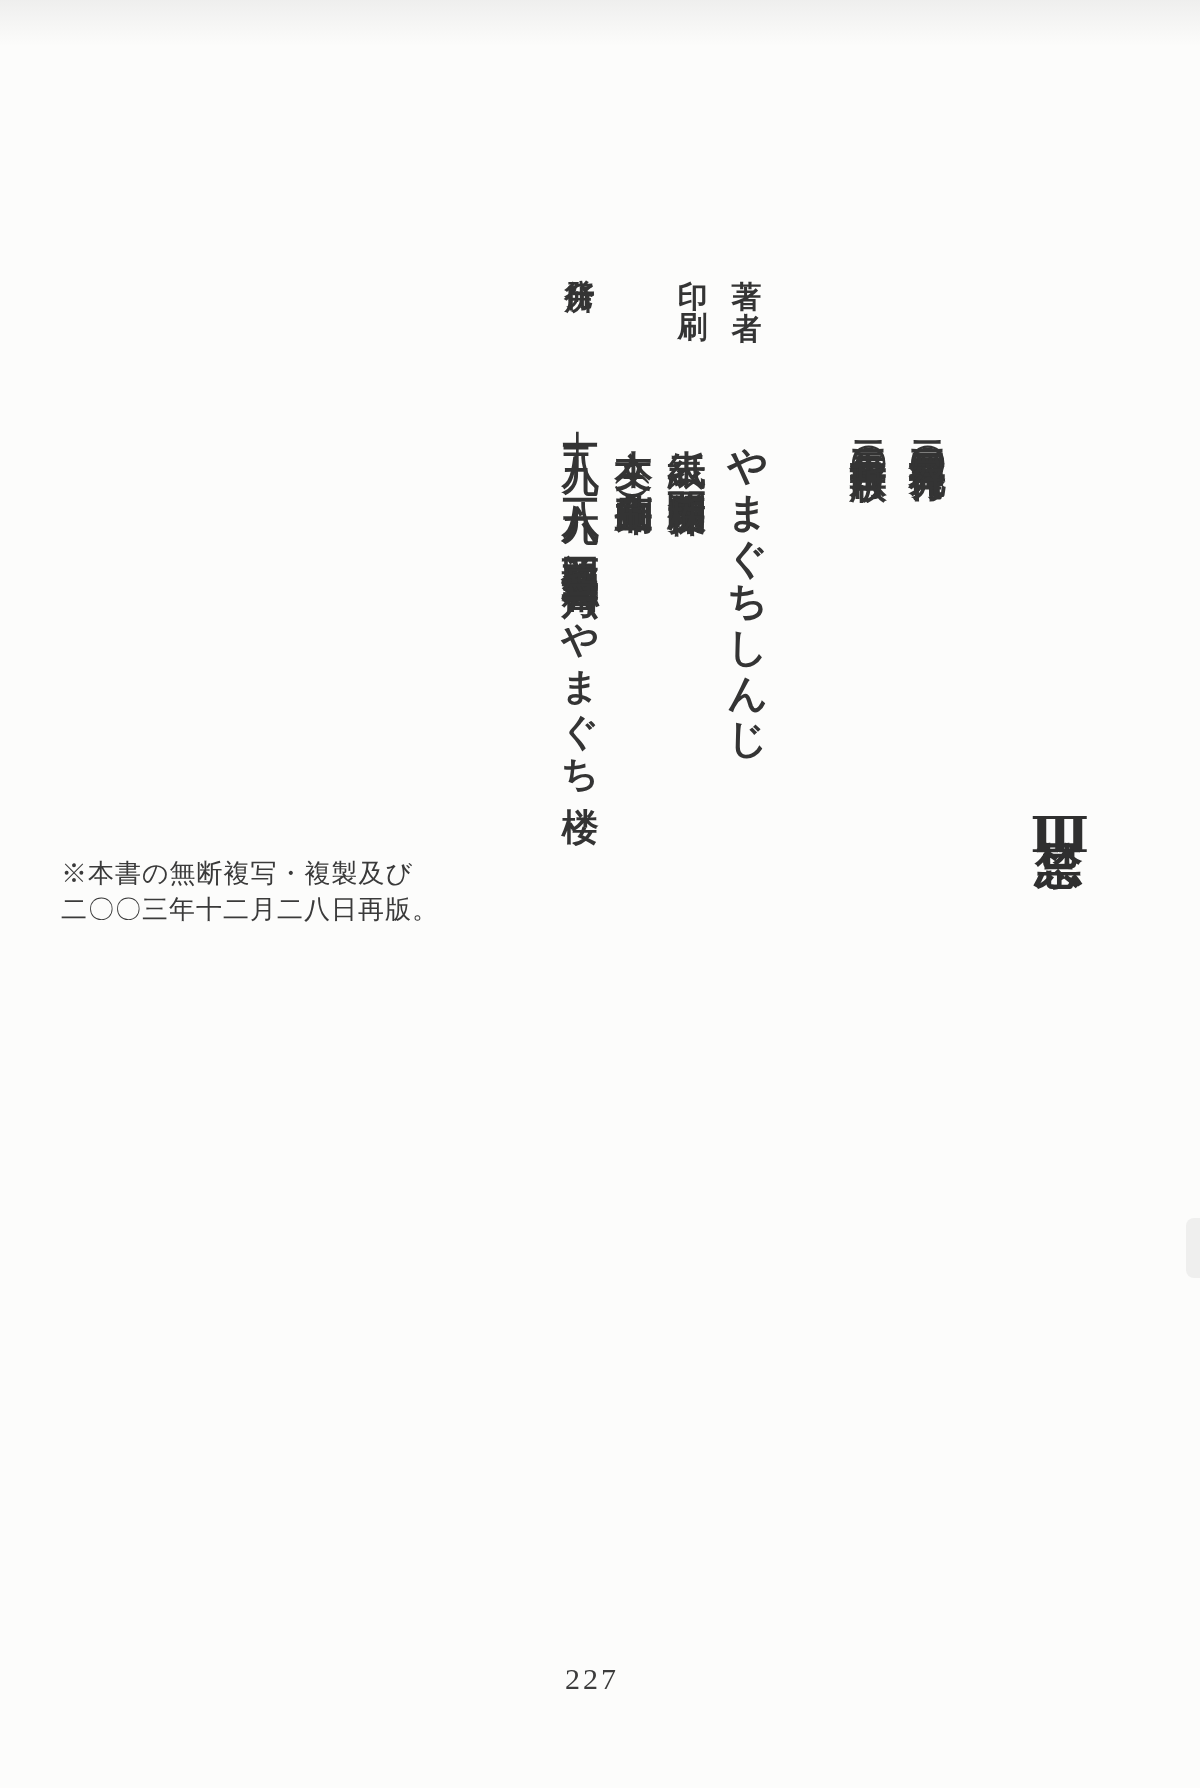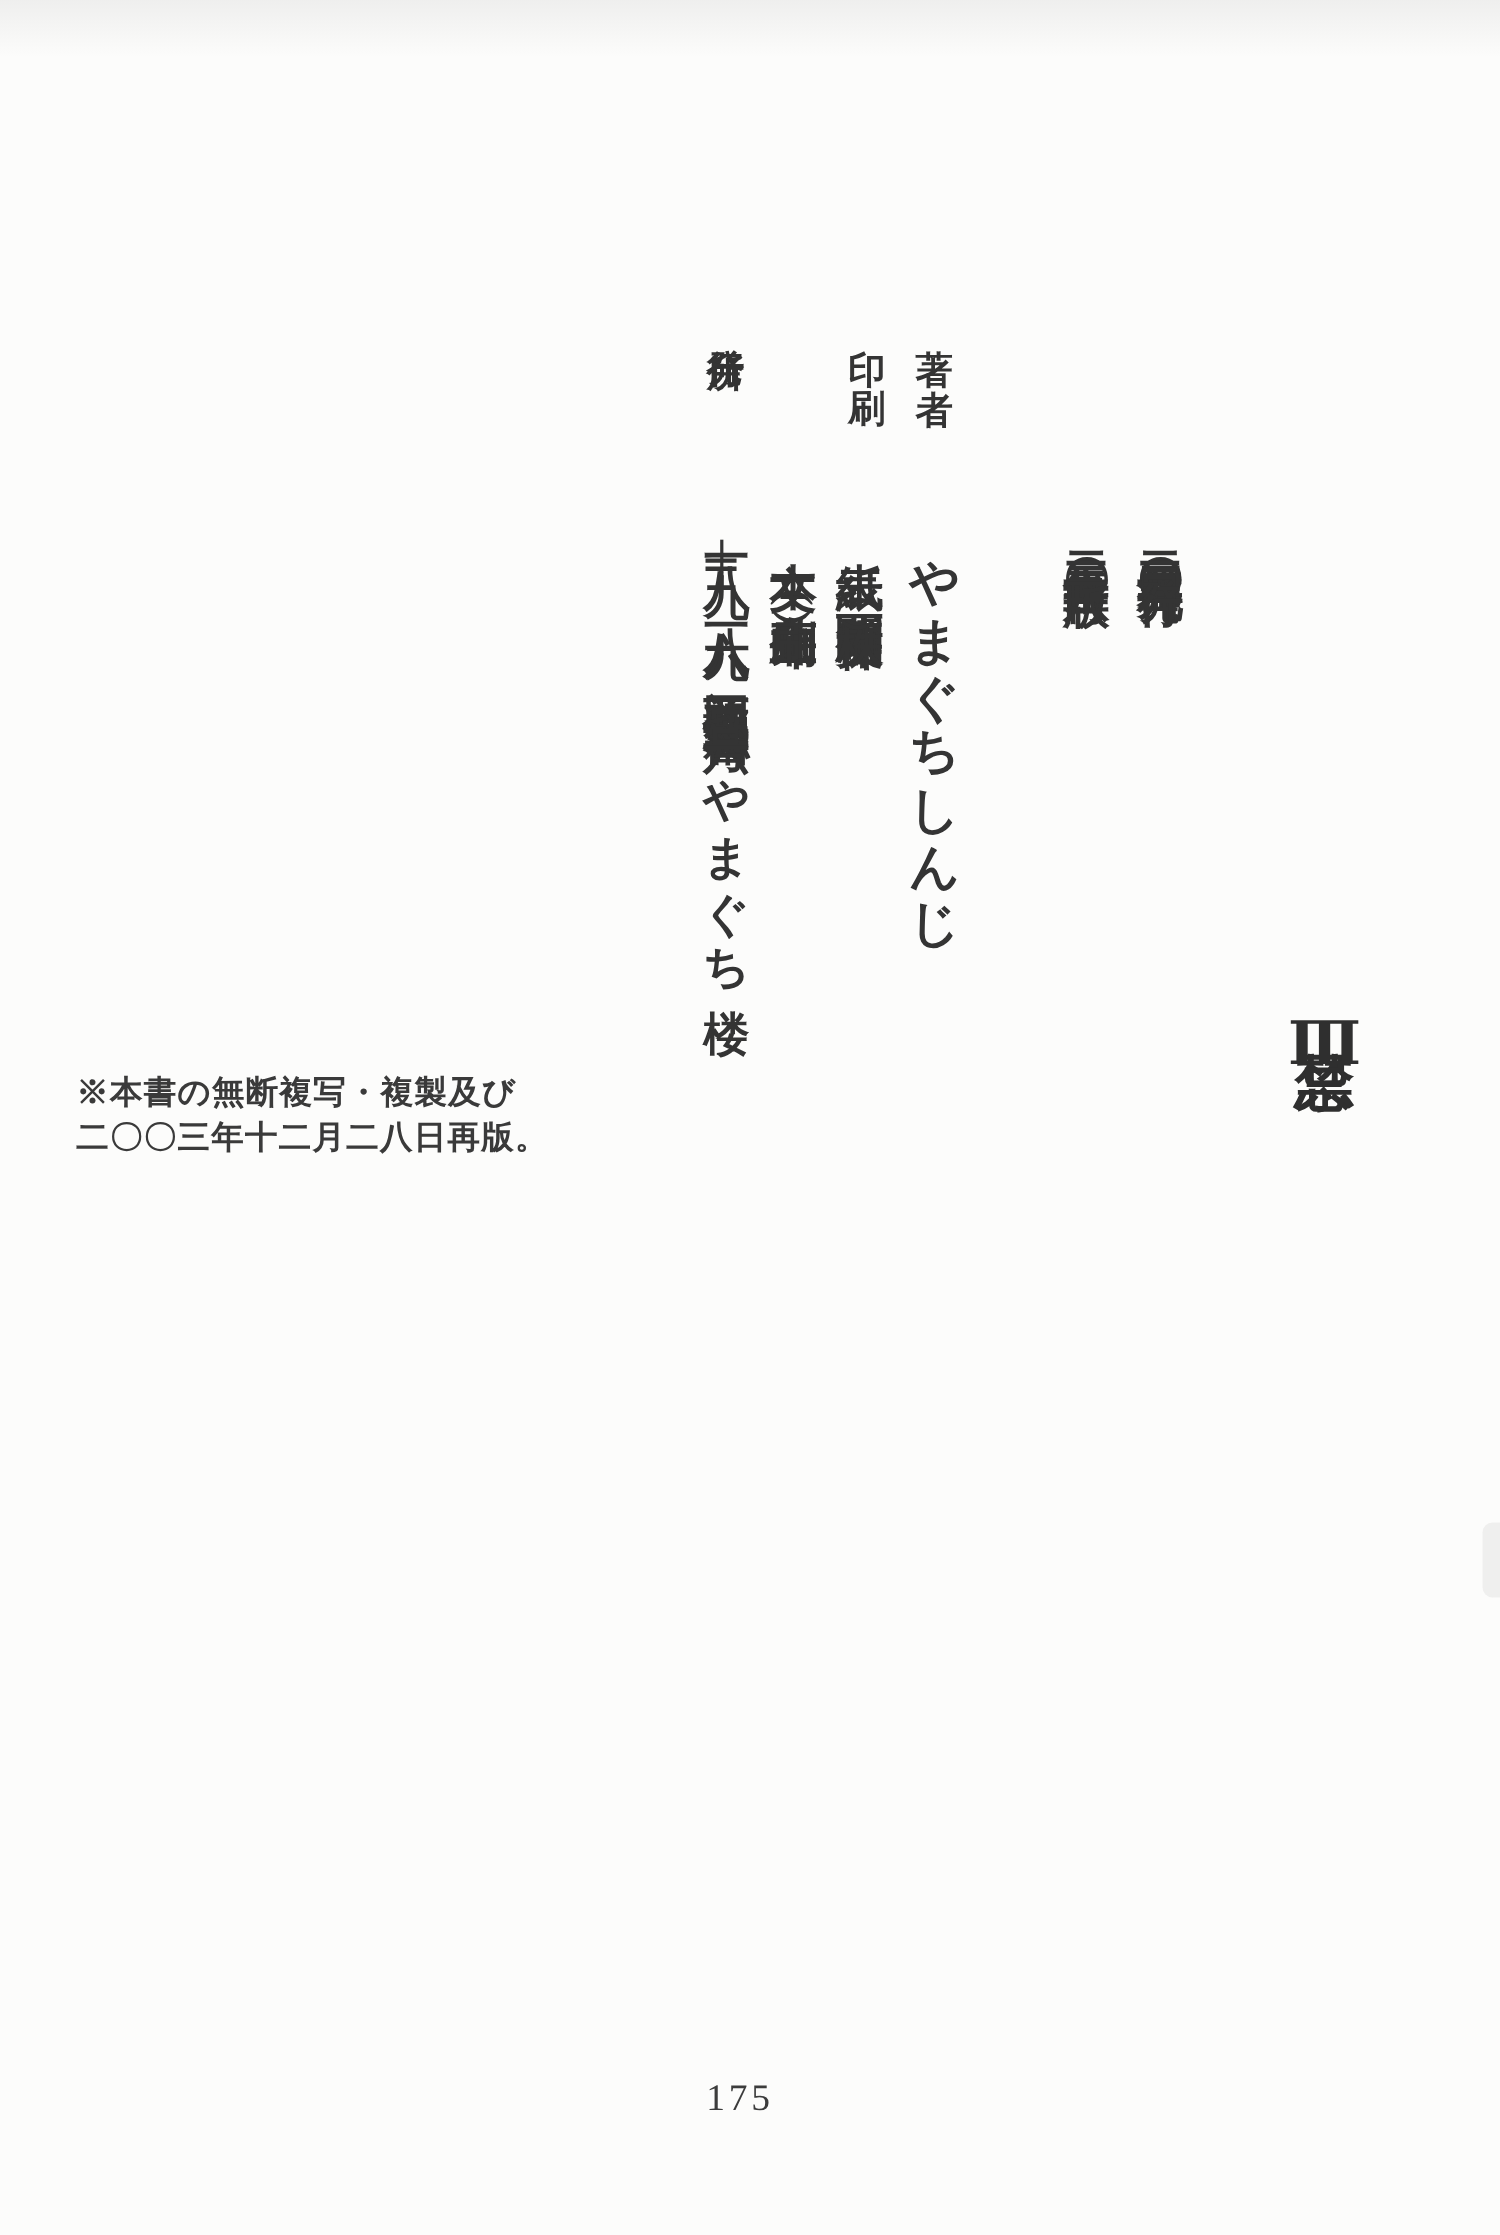--- a/index.html
+++ b/index.html
@@ -82,21 +82,21 @@
     top: 420px;
     font-size: 37px;
     letter-spacing: 3px;
   }
   .notice {
     position: absolute;
     left: 61px;
     top: 856px;
     font-size: 26px;
     line-height: 1.38;
-    font-weight: 700;
+    font-weight: 400;
     color: #3a3a3a;
     letter-spacing: 1px;
   }
   .page-number {
     position: absolute;
     left: 0;
     top: 1662px;
     width: 1184px;
     text-align: center;
     font-size: 30px;
@@ -139,17 +139,17 @@
 
   <div class="vcol label publisher-label">発行所</div>
 
   <div class="vcol publisher-address">〒八一九—八六九一　福岡西郵便局私書箱六号　やまぐち楼</div>
 
   <div class="notice">
     <div>※本書の無断複写・複製及び</div>
     <div>二〇〇三年十二月二八日再版。</div>
   </div>
 
-  <div class="page-number">175</div>
+  <div class="page-number">227</div>
 
   <div class="edge-smudge"></div>
 
 </div>
 
 </body></html>

